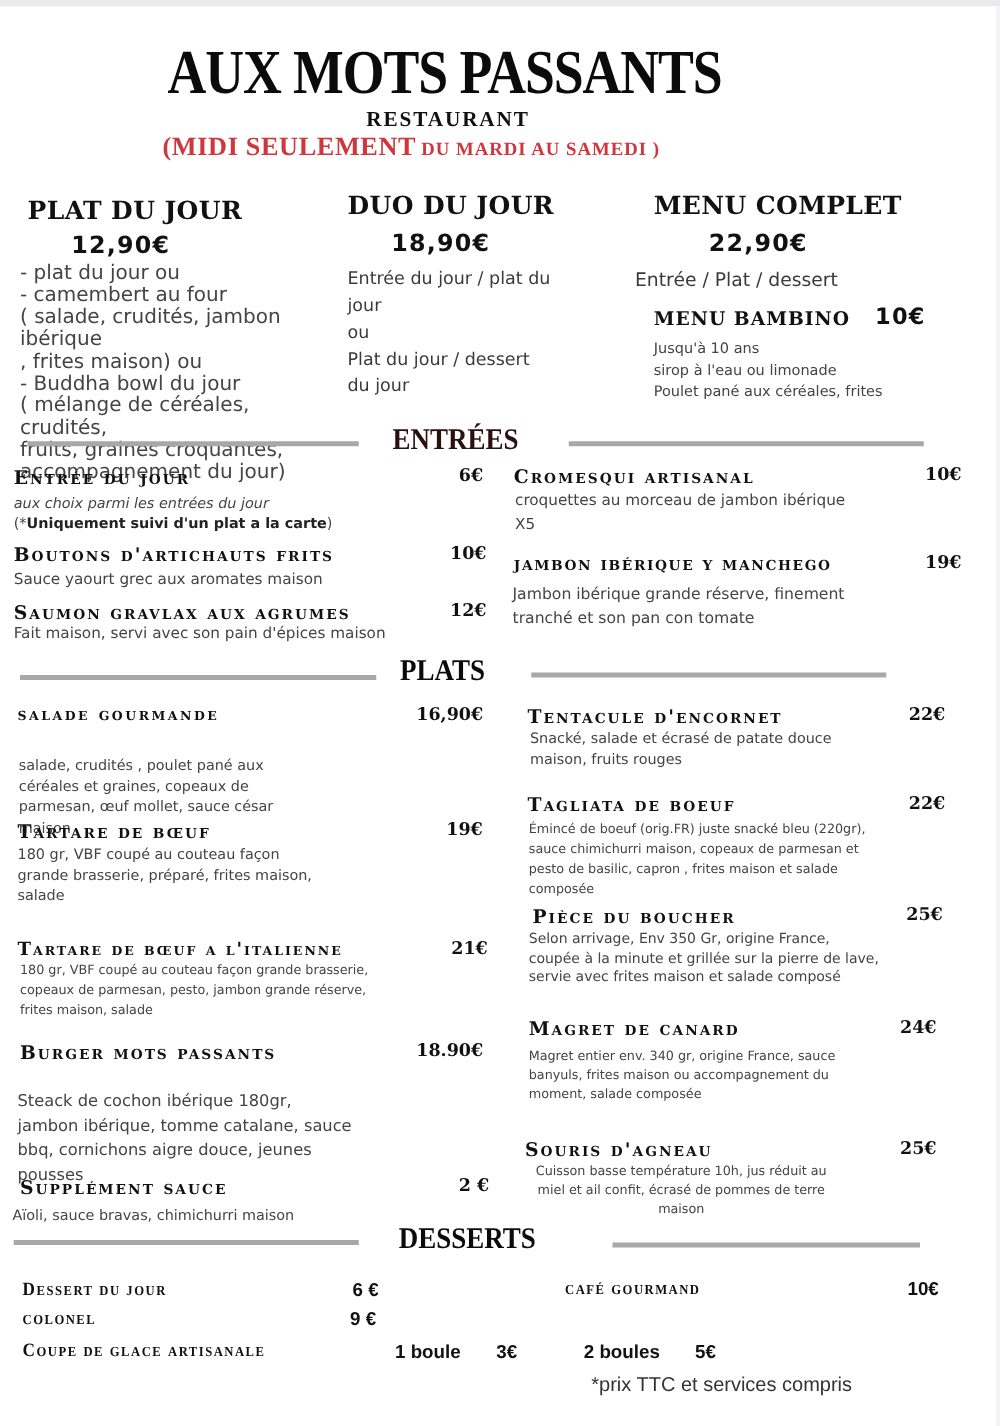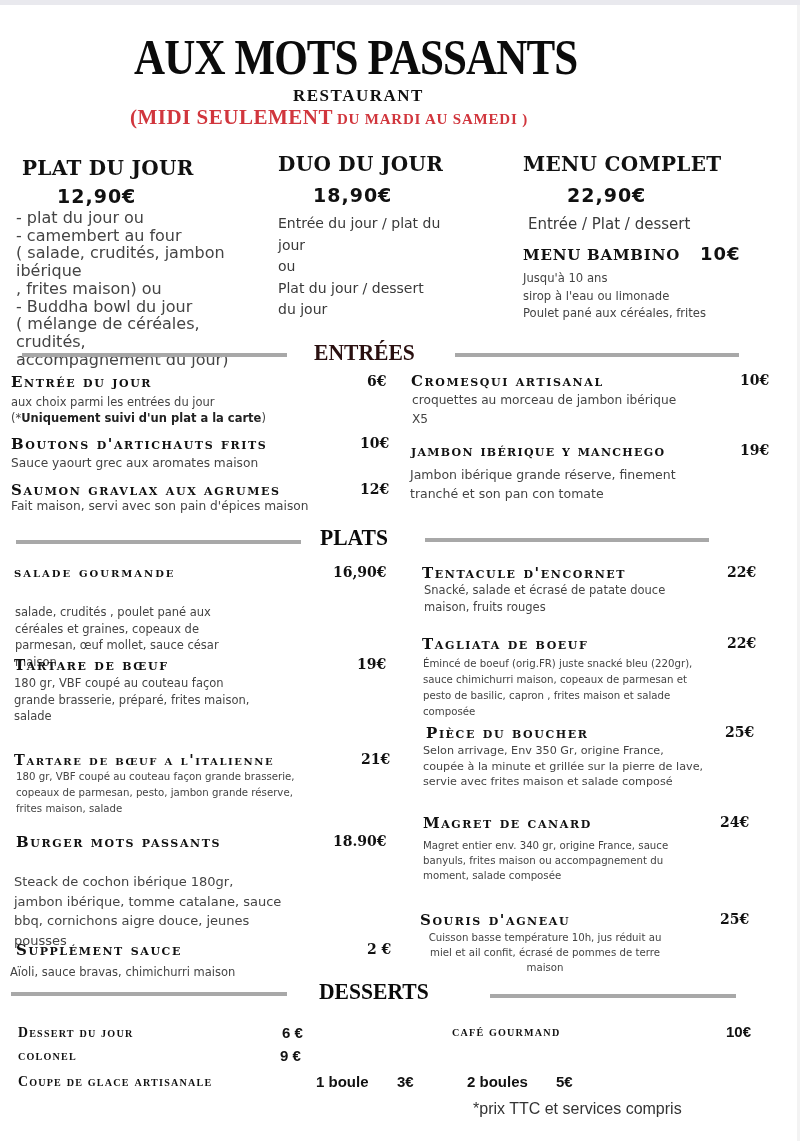--- a/index.html
+++ b/index.html
@@ -45,52 +45,53 @@
 
 <div class="abs formula-title" style="left:22px; top:156px;">PLAT DU JOUR</div>
 <div class="abs formula-price" style="left:57px; top:185px;">12,90€</div>
 <div class="abs" style="left:16px; top:209px; width:250px;">
   <div class="small-desc">- plat du jour ou</div>
   <div class="small-desc">- camembert au four</div>
   <div class="small-desc">( salade, crudités, jambon ibérique</div>
   <div class="small-desc">, frites maison) ou</div>
   <div class="small-desc">- Buddha bowl du jour</div>
   <div class="small-desc">( mélange de céréales, crudités,</div>
+  <div class="small-desc">fruits, graines croquantes,</div>
   <div class="small-desc">accompagnement du jour)</div>
 </div>
 
 <div class="abs formula-title" style="left:278px; top:152px;">DUO DU JOUR</div>
 <div class="abs formula-price" style="left:313px; top:184px;">18,90€</div>
 <div class="abs" style="left:278px; top:213px; width:220px;">
   <div class="mid-desc">Entrée du jour / plat du</div>
   <div class="mid-desc">jour</div>
   <div class="mid-desc">ou</div>
   <div class="mid-desc">Plat du jour / dessert</div>
   <div class="mid-desc">du jour</div>
 </div>
 
 <div class="abs formula-title" style="left:523px; top:152px;">MENU COMPLET</div>
 <div class="abs formula-price" style="left:567px; top:184px;">22,90€</div>
-<div class="abs mid-desc" style="left:528px; top:214px; font-size:15px;">Entrée / Plat / dessert</div>
+<div class="abs mid-desc" style="left:508px; top:214px; font-size:15px;">Entrée / Plat / dessert</div>
 
 <div class="abs formula-title" style="left:523px; top:246px; font-size:15px; letter-spacing:0.8px;">MENU BAMBINO</div>
 <div class="abs formula-price" style="left:700px; top:243px; font-size:18px;">10€</div>
 <div class="abs" style="left:523px; top:270px; width:260px;">
   <div class="small-desc" style="font-size:11.6px;">Jusqu'à 10 ans</div>
   <div class="small-desc" style="font-size:11.6px;">sirop à l'eau ou limonade</div>
   <div class="small-desc" style="font-size:11.6px;">Poulet pané aux céréales, frites</div>
 </div>
 
 <div class="rule" style="left:22px; top:353px; width:265px;"></div>
 <div class="abs section" style="left:314px; top:339px; color:#2a1010;">ENTRÉES</div>
 <div class="rule" style="left:455px; top:353px; width:284px;"></div>
 
 <div class="abs item-name big" style="left:11px; top:373px;">Entrée du jour</div>
 <div class="abs item-price" style="left:367px; top:373px;">6€</div>
-<div class="abs item-desc" style="left:11px; top:394px; width:380px;">aux choix parmi les entrées du jour</div>
+<div class="abs item-desc" style="left:11px; top:394px; width:380px;font-style:italic;">aux choix parmi les entrées du jour</div>
 <div class="abs item-desc" style="left:11px; top:410px;"><span>(*</span><b class="strong">Uniquement suivi d'un plat a la carte</b><span>)</span></div>
 
 <div class="abs item-name big" style="left:11px; top:435px;">Boutons d'artichauts frits</div>
 <div class="abs item-price" style="left:360px; top:435px;">10€</div>
 <div class="abs item-desc" style="left:11px; top:455px; width:380px; font-size:12.2px;">Sauce yaourt grec aux aromates maison</div>
 
 <div class="abs item-name big" style="left:11px; top:481px;">Saumon gravlax aux agrumes</div>
 <div class="abs item-price" style="left:360px; top:481px;">12€</div>
 <div class="abs item-desc" style="left:11px; top:498px; width:300px; font-size:12.2px; line-height:17px;">Fait maison, servi avec son pain d'épices maison</div>
 

